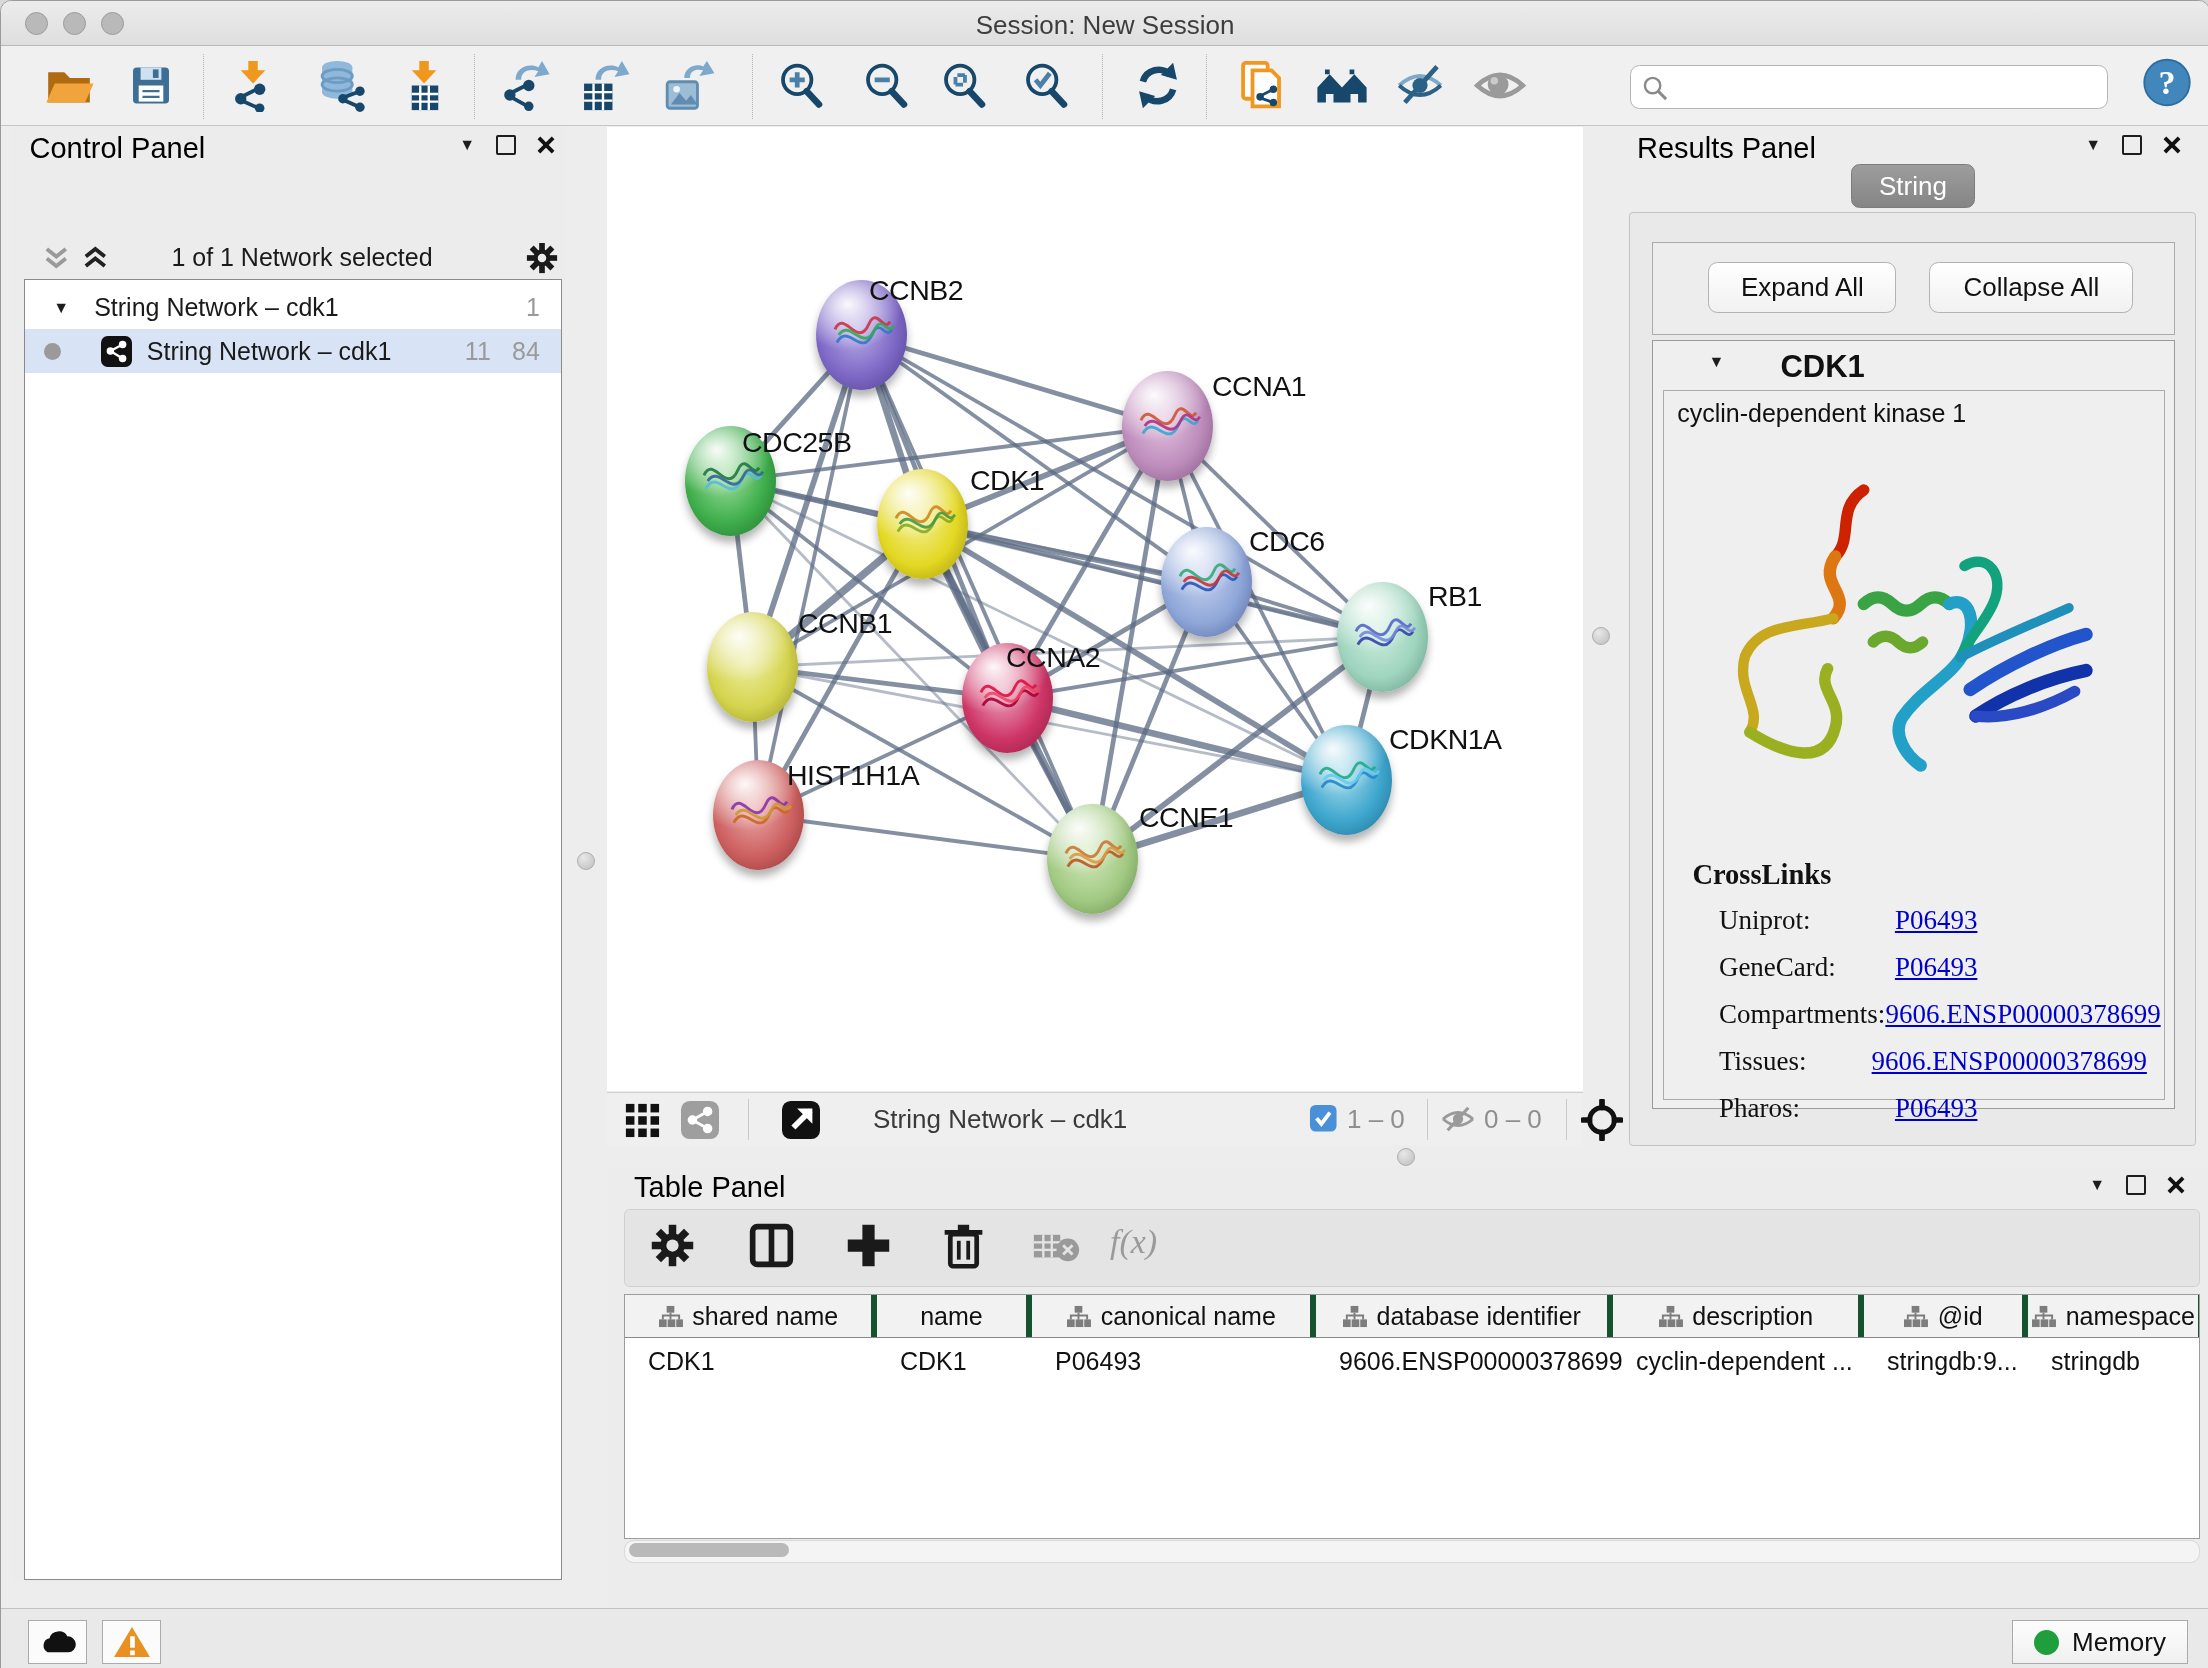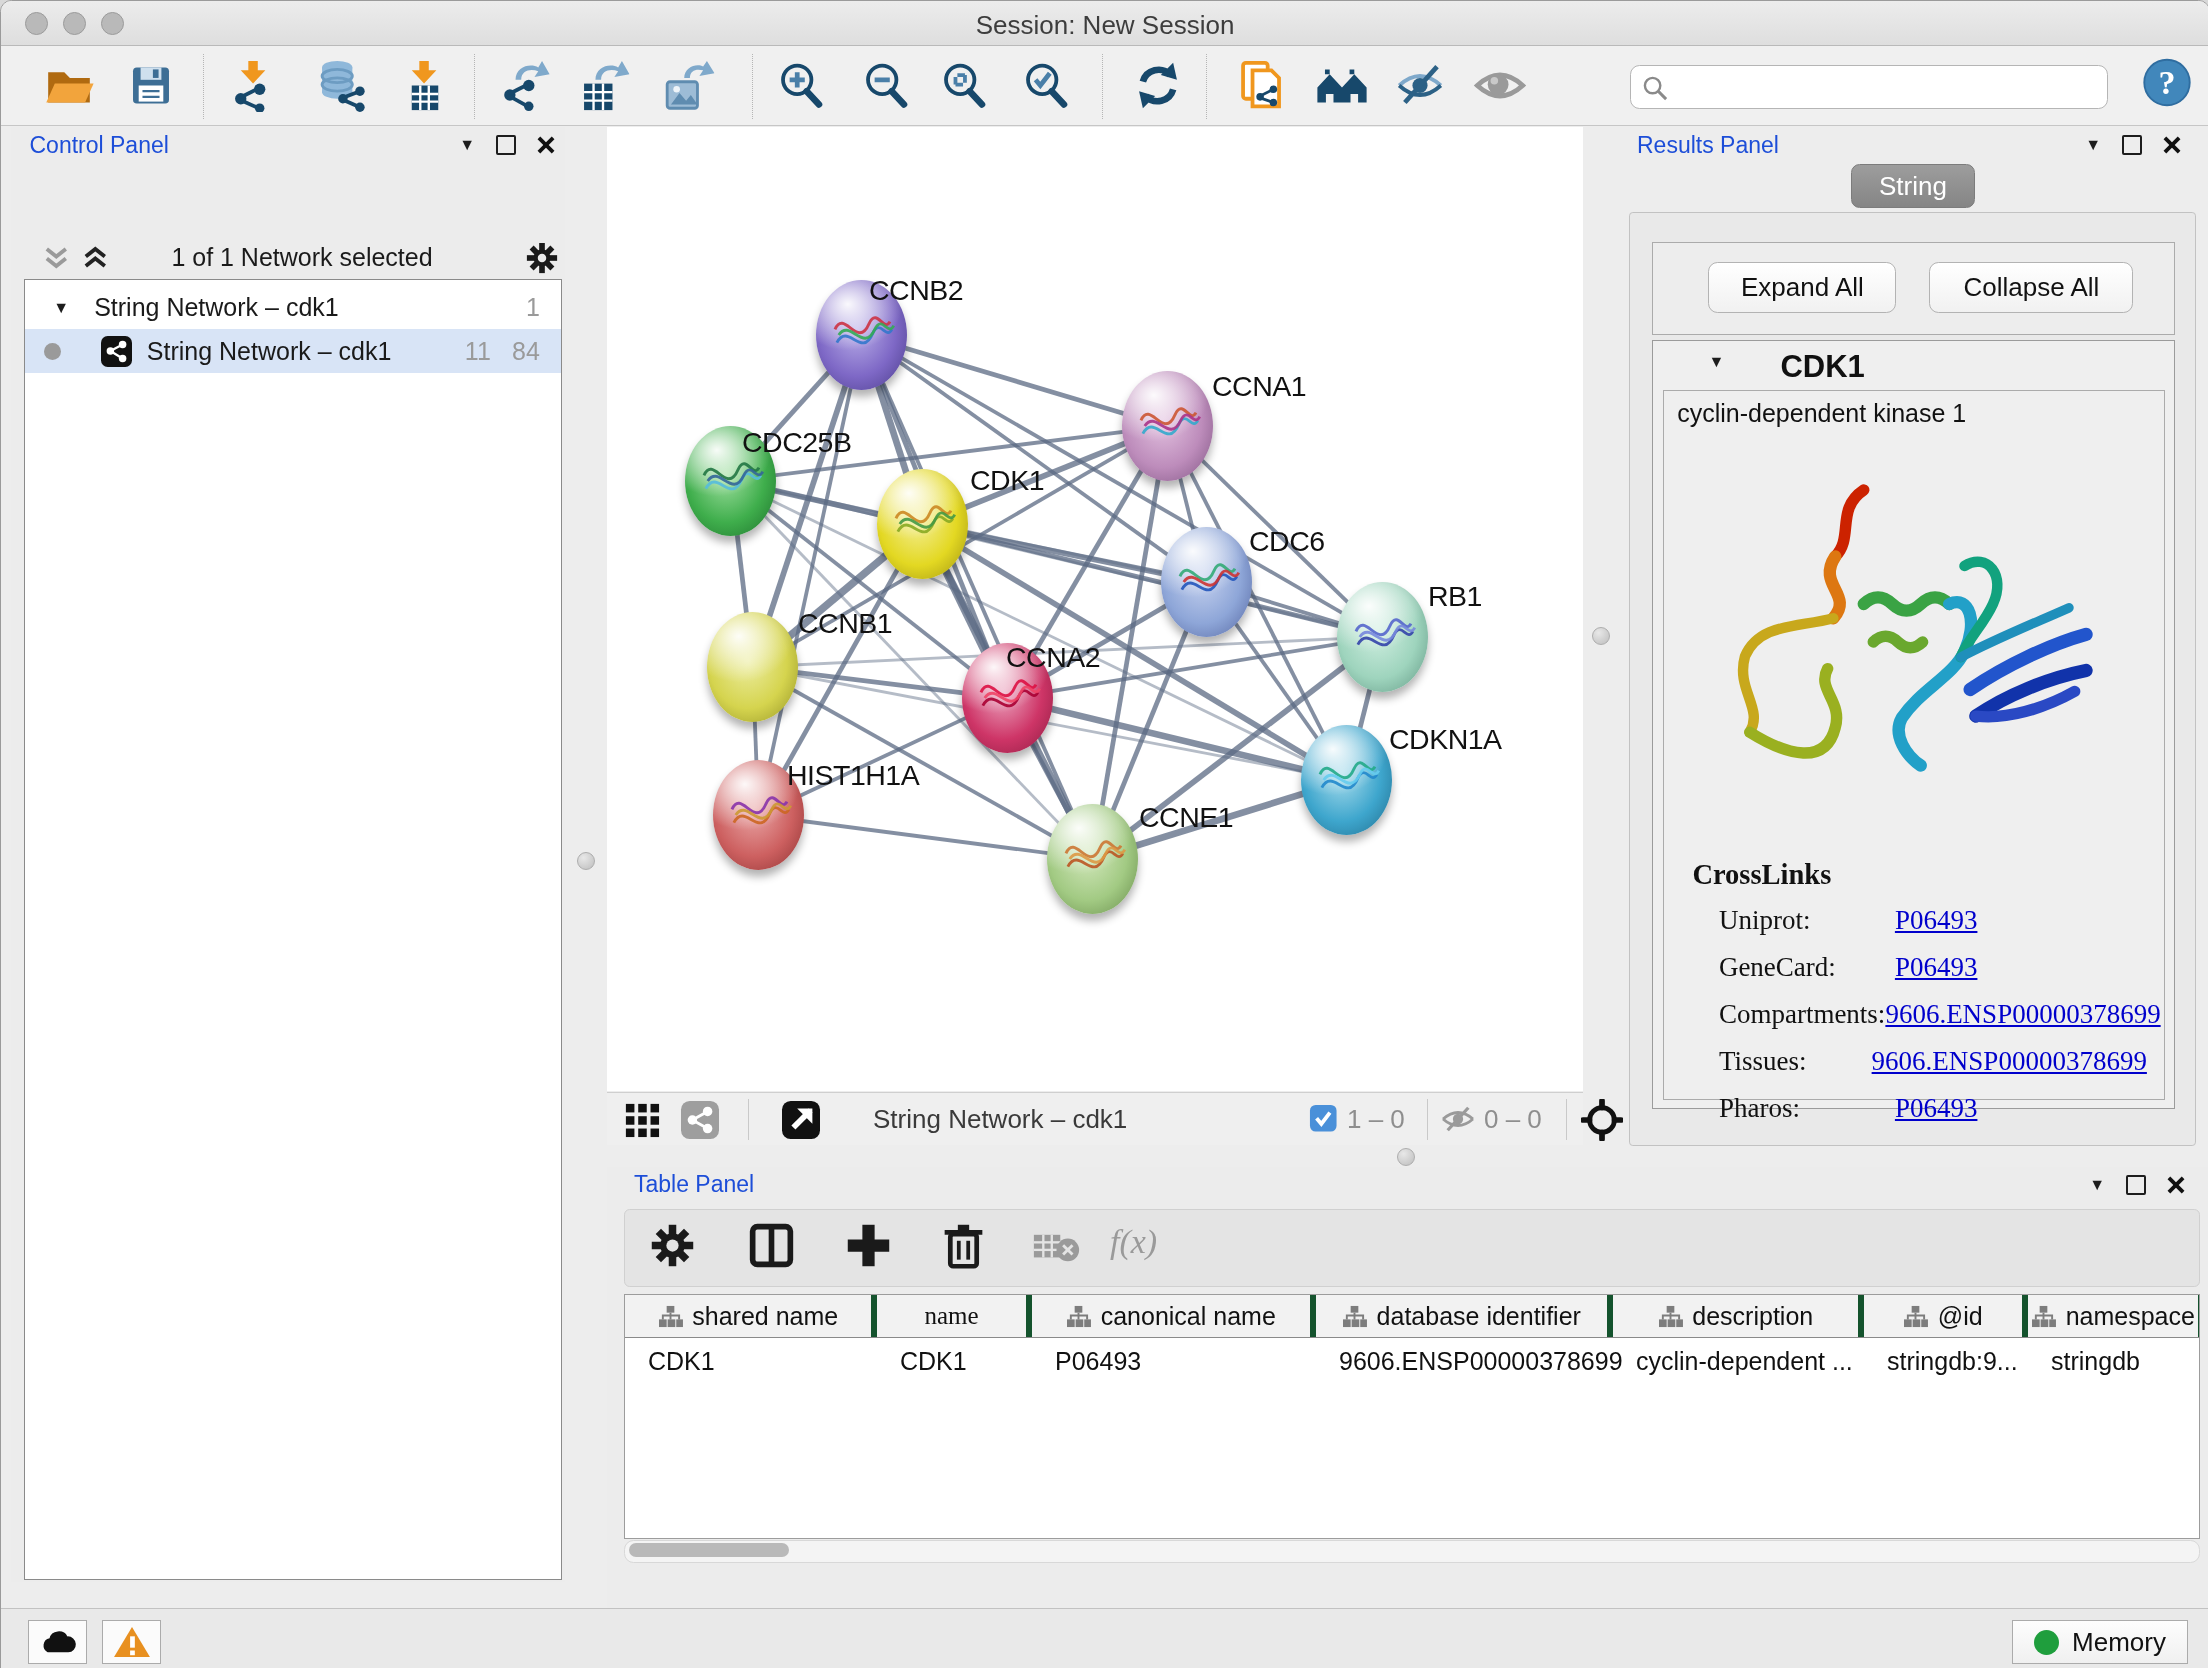--- a/index.html
+++ b/index.html
@@ -10,21 +10,21 @@
   .tlight{position:absolute;top:11.4px;width:21px;height:21px;border-radius:50%;background:#b9b9b9;border:1px solid #9b9b9b;}
   #win-title{position:absolute;top:8.6px;left:0;width:100%;text-align:center;font-size:26px;color:#3d3d3d;}
   
   #toolbar{position:absolute;left:0;top:45px;width:100%;height:79px;background:#f0f0f0;border-bottom:1px solid #c6c6c6;}
   .tbi{position:absolute;top:13.3px;width:53px;height:53px;transform:translateX(-50%);}
   .tsep{position:absolute;top:7.6px;height:65px;border-left:1.9px dotted #b5b5b5;}
   #search-box{position:absolute;left:1629px;top:19px;width:476px;height:42px;background:#fff;border:1px solid #b5b5b5;border-radius:9.5px;}
   #search-box svg{position:absolute;left:11.4px;top:8.6px;}
   
   #control-panel{position:absolute;left:9.5px;top:126px;width:554px;height:1455px;background:#ececec;}
-  .panel-title{font-size:23px;color:#1d4ed8;}
+  .panel-title{font-size:29px;color:#000000;}
   .panel-icons{position:absolute;display:flex;gap:21px;align-items:center;}
   .icon-sq{width:16px;height:16px;border:2.4px solid #1d1d1d;border-radius:1.9px;}
   .tri{font-size:16px;color:#1d1d1d;line-height:1;}
   .tabs{position:absolute;display:flex;}
   .tab{font-size:25px;padding:6.7px 23px;background:#fff;border:1px solid #c3c3c3;color:#111;}
   .tab:first-child{border-radius:8.6px 0 0 8.6px;}
   .tab:last-child{border-radius:0 8.6px 8.6px 0;}
   .tab.active{background:linear-gradient(#989898,#808080);color:#fff;border-color:#787878;}
   #net-list{position:absolute;left:13.3px;top:152px;width:536px;height:1299px;background:#fff;border:1.4px solid #8a8a8a;}
   .net-row{position:absolute;left:0;width:100%;height:44px;display:flex;align-items:center;font-size:25px;color:#1a1a1a;}
@@ -667,21 +667,21 @@
               <rect x="9" y="1" width="8" height="7" fill="#7d7d7d"></rect>
               <rect x="1" y="15" width="8" height="8" fill="#7d7d7d"></rect>
               <rect x="10" y="15" width="8" height="8" fill="#7d7d7d"></rect>
               <rect x="19" y="15" width="7" height="8" fill="#7d7d7d"></rect>
               <g stroke="#7d7d7d" stroke-width="2" fill="none">
                 <path d="M13,8 v4 M5,15 v-4 h17 v4 M13,11 v4"></path>
               </g>
             </svg>
             <span>shared name</span>
           </div>
-          <div class="th" style="width: 155px; font-family: Liberation Serif, serif;">
+          <div class="th" style="width: 155px;">
             <span>name</span>
           </div>
           <div class="th" style="width: 284px;">
             <svg width="25" height="23" viewBox="0 0 26 24">
               <rect x="9" y="1" width="8" height="7" fill="#7d7d7d"></rect>
               <rect x="1" y="15" width="8" height="8" fill="#7d7d7d"></rect>
               <rect x="10" y="15" width="8" height="8" fill="#7d7d7d"></rect>
               <rect x="19" y="15" width="7" height="8" fill="#7d7d7d"></rect>
               <g stroke="#7d7d7d" stroke-width="2" fill="none">
                 <path d="M13,8 v4 M5,15 v-4 h17 v4 M13,11 v4"></path>

